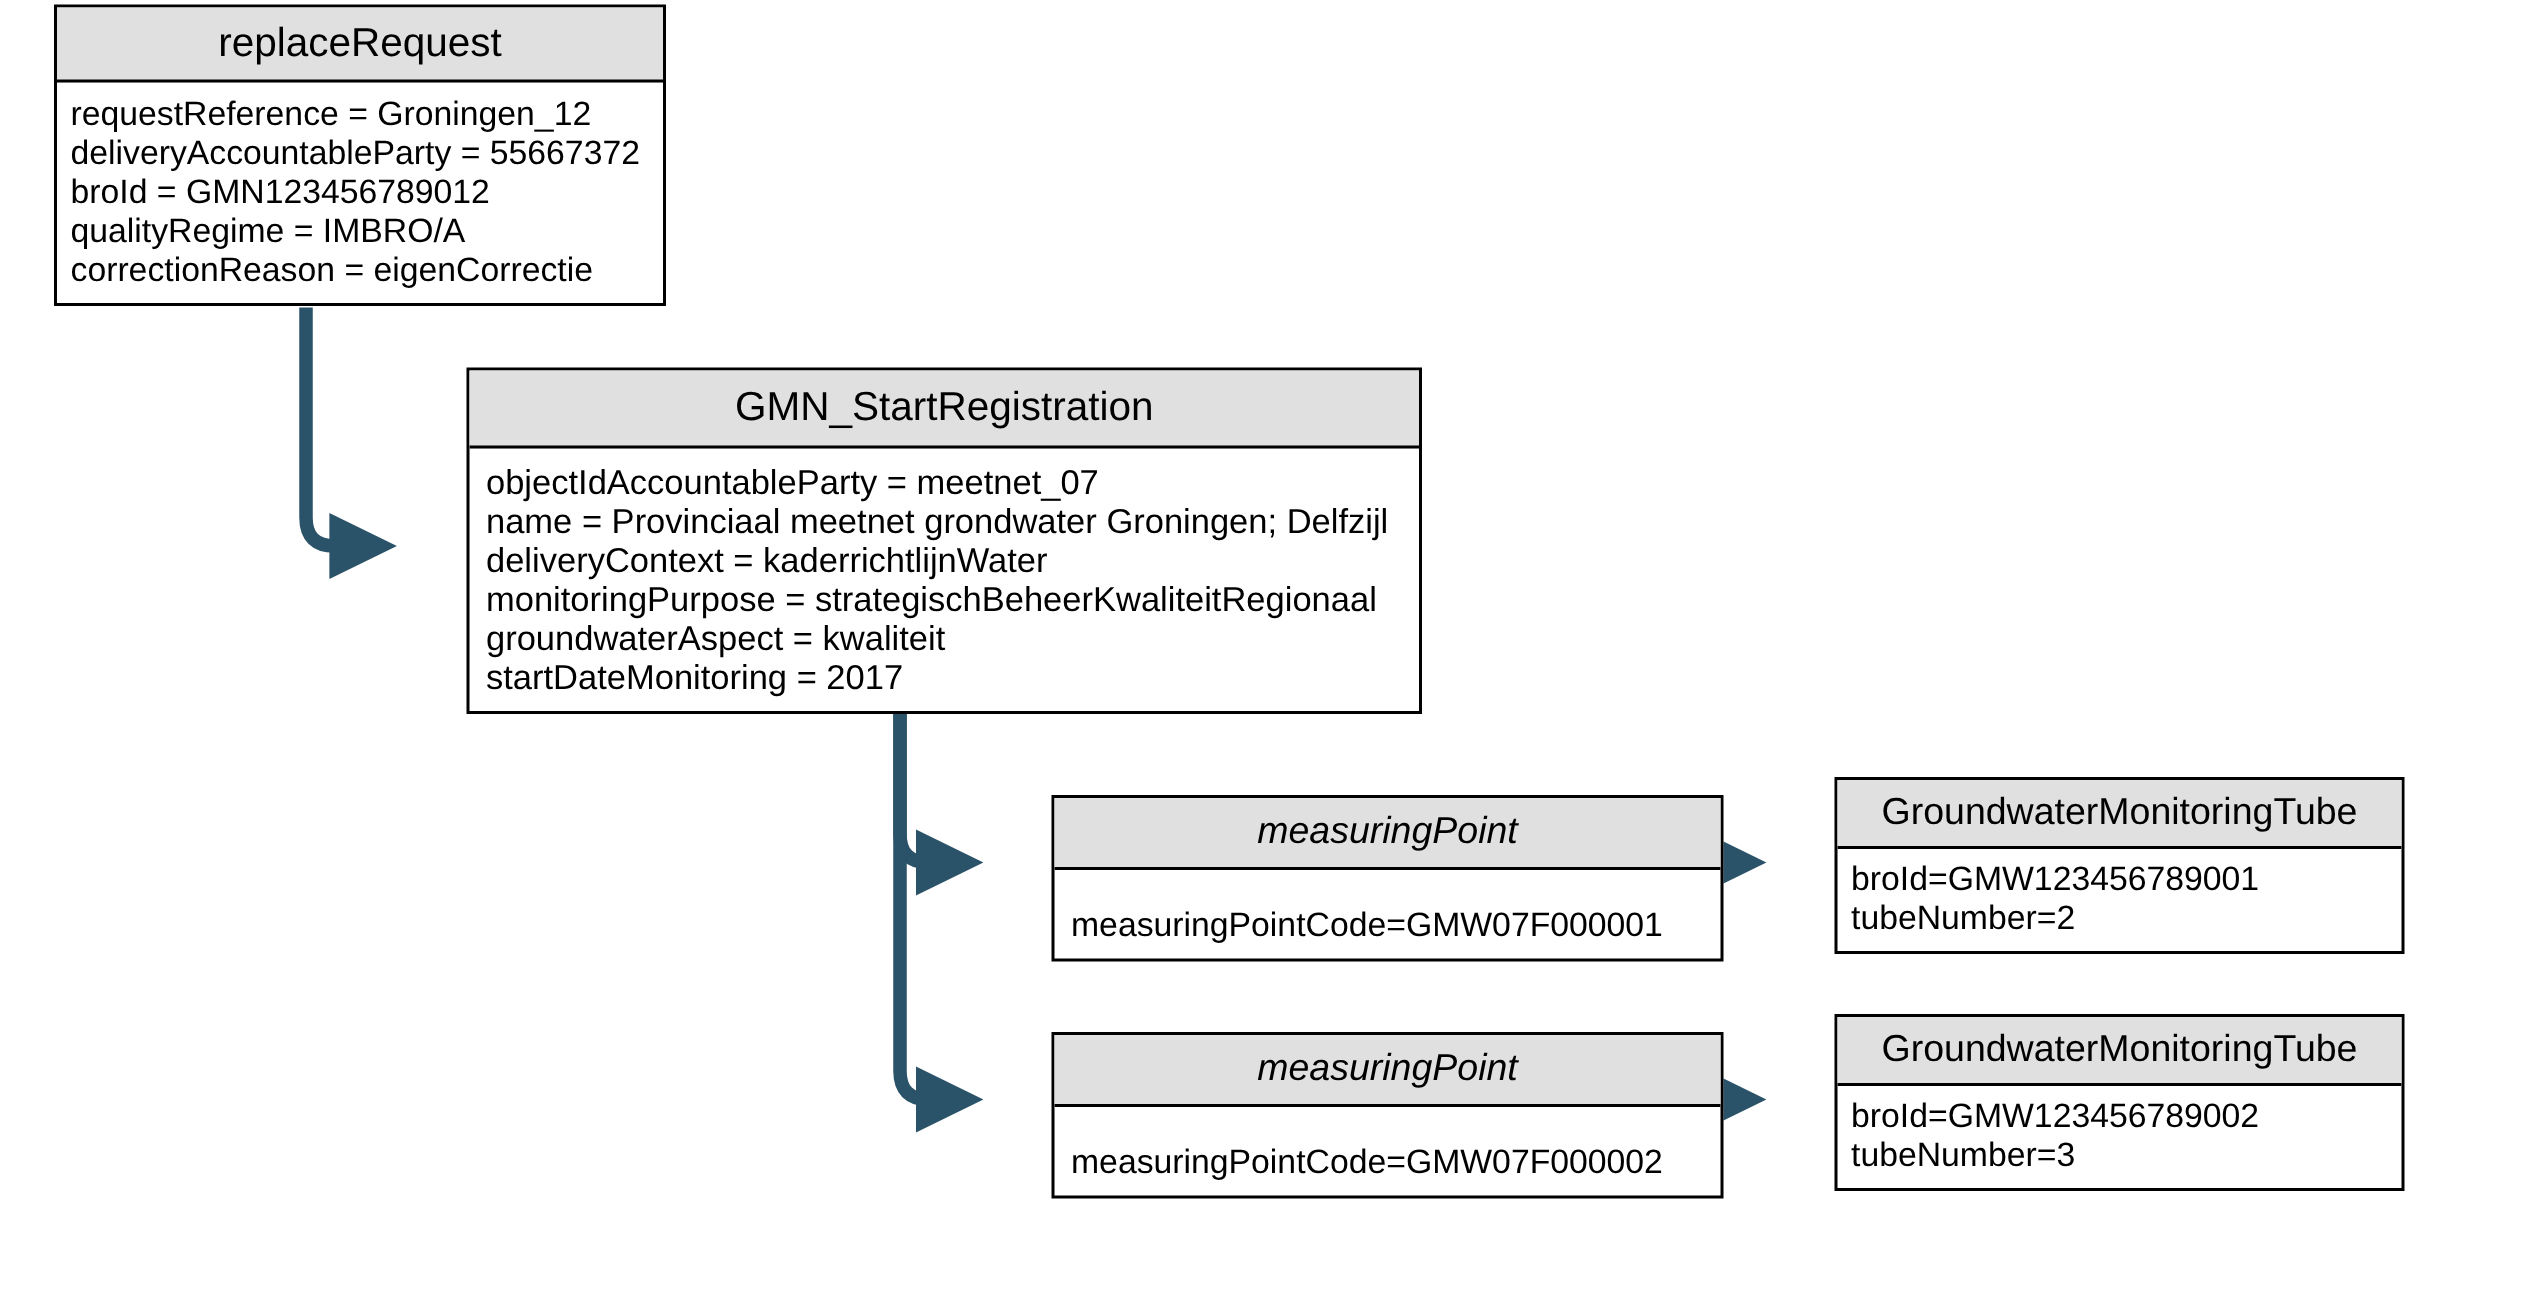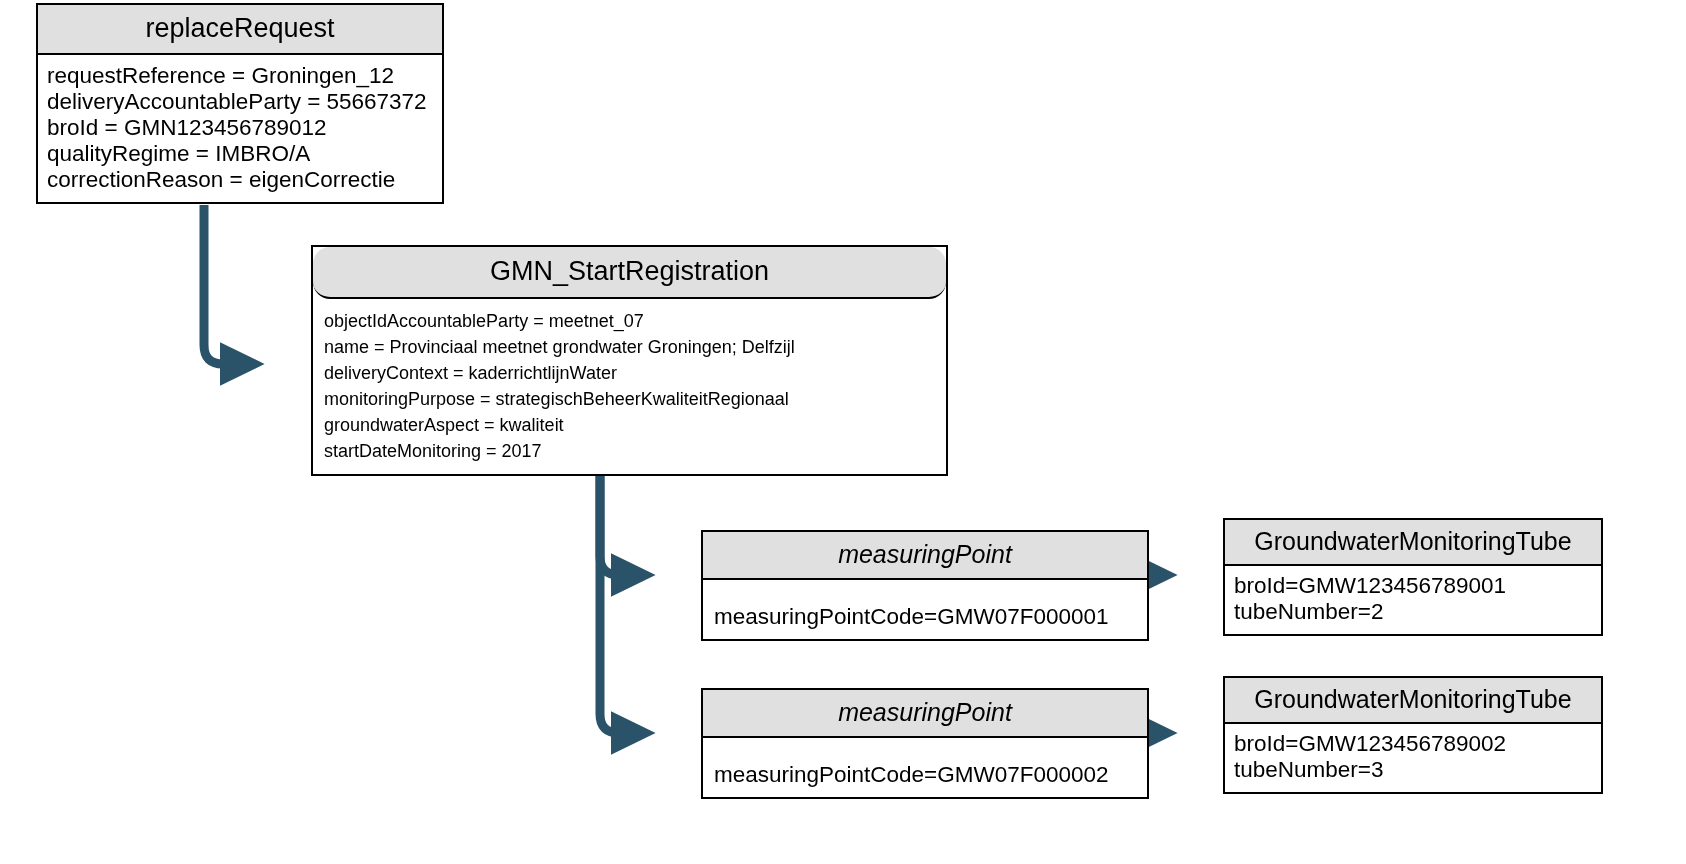--- a/index.html
+++ b/index.html
@@ -51,22 +51,22 @@
     white-space: nowrap;
     color: #000000;
   }
 
   
   #box-replace-request      { left: 5px;    top: 3px;   width: 408px; }
   #box-replace-request .box-title { font-size: 27px; padding: 10px 6px 11px; }
   #box-replace-request .box-body  { font-size: 22.5px; line-height: 26px; padding-top: 8px; padding-bottom: 9px; }
 
   #box-gmn-startregistration { left: 280px; top: 245px; width: 637px; }
-  #box-gmn-startregistration .box-title { font-size: 27px; padding: 11px 22px 12px; border-radius: 17px; }
-  #box-gmn-startregistration .box-body  { font-size: 18px; line-height: 26px; padding: 9px 11px 10px; }
+  #box-gmn-startregistration .box-title { font-size: 27px; padding: 11px 22px 12px; }
+  #box-gmn-startregistration .box-body  { font-size: 23px; line-height: 26px; padding: 9px 11px 10px; }
 
   #box-measuring-point-1 { left: 670px; top: 530px; width: 448px; }
   #box-measuring-point-2 { left: 670px; top: 688px; width: 448px; }
   .measuring-point .box-title { font-size: 25px; padding: 10px 6px 11px; font-style: italic; }
   .measuring-point .box-body  { font-size: 22.5px; line-height: 26px; padding: 24px 11px 9px; }
 
   #box-tube-1 { left: 1192px; top: 518px; width: 380px; }
   #box-tube-2 { left: 1192px; top: 676px; width: 380px; }
   .tube .box-title { font-size: 25px; padding: 9px 6px 10px; }
   .tube .box-body  { font-size: 22.5px; line-height: 26px; padding: 7px 9px 9px; }

